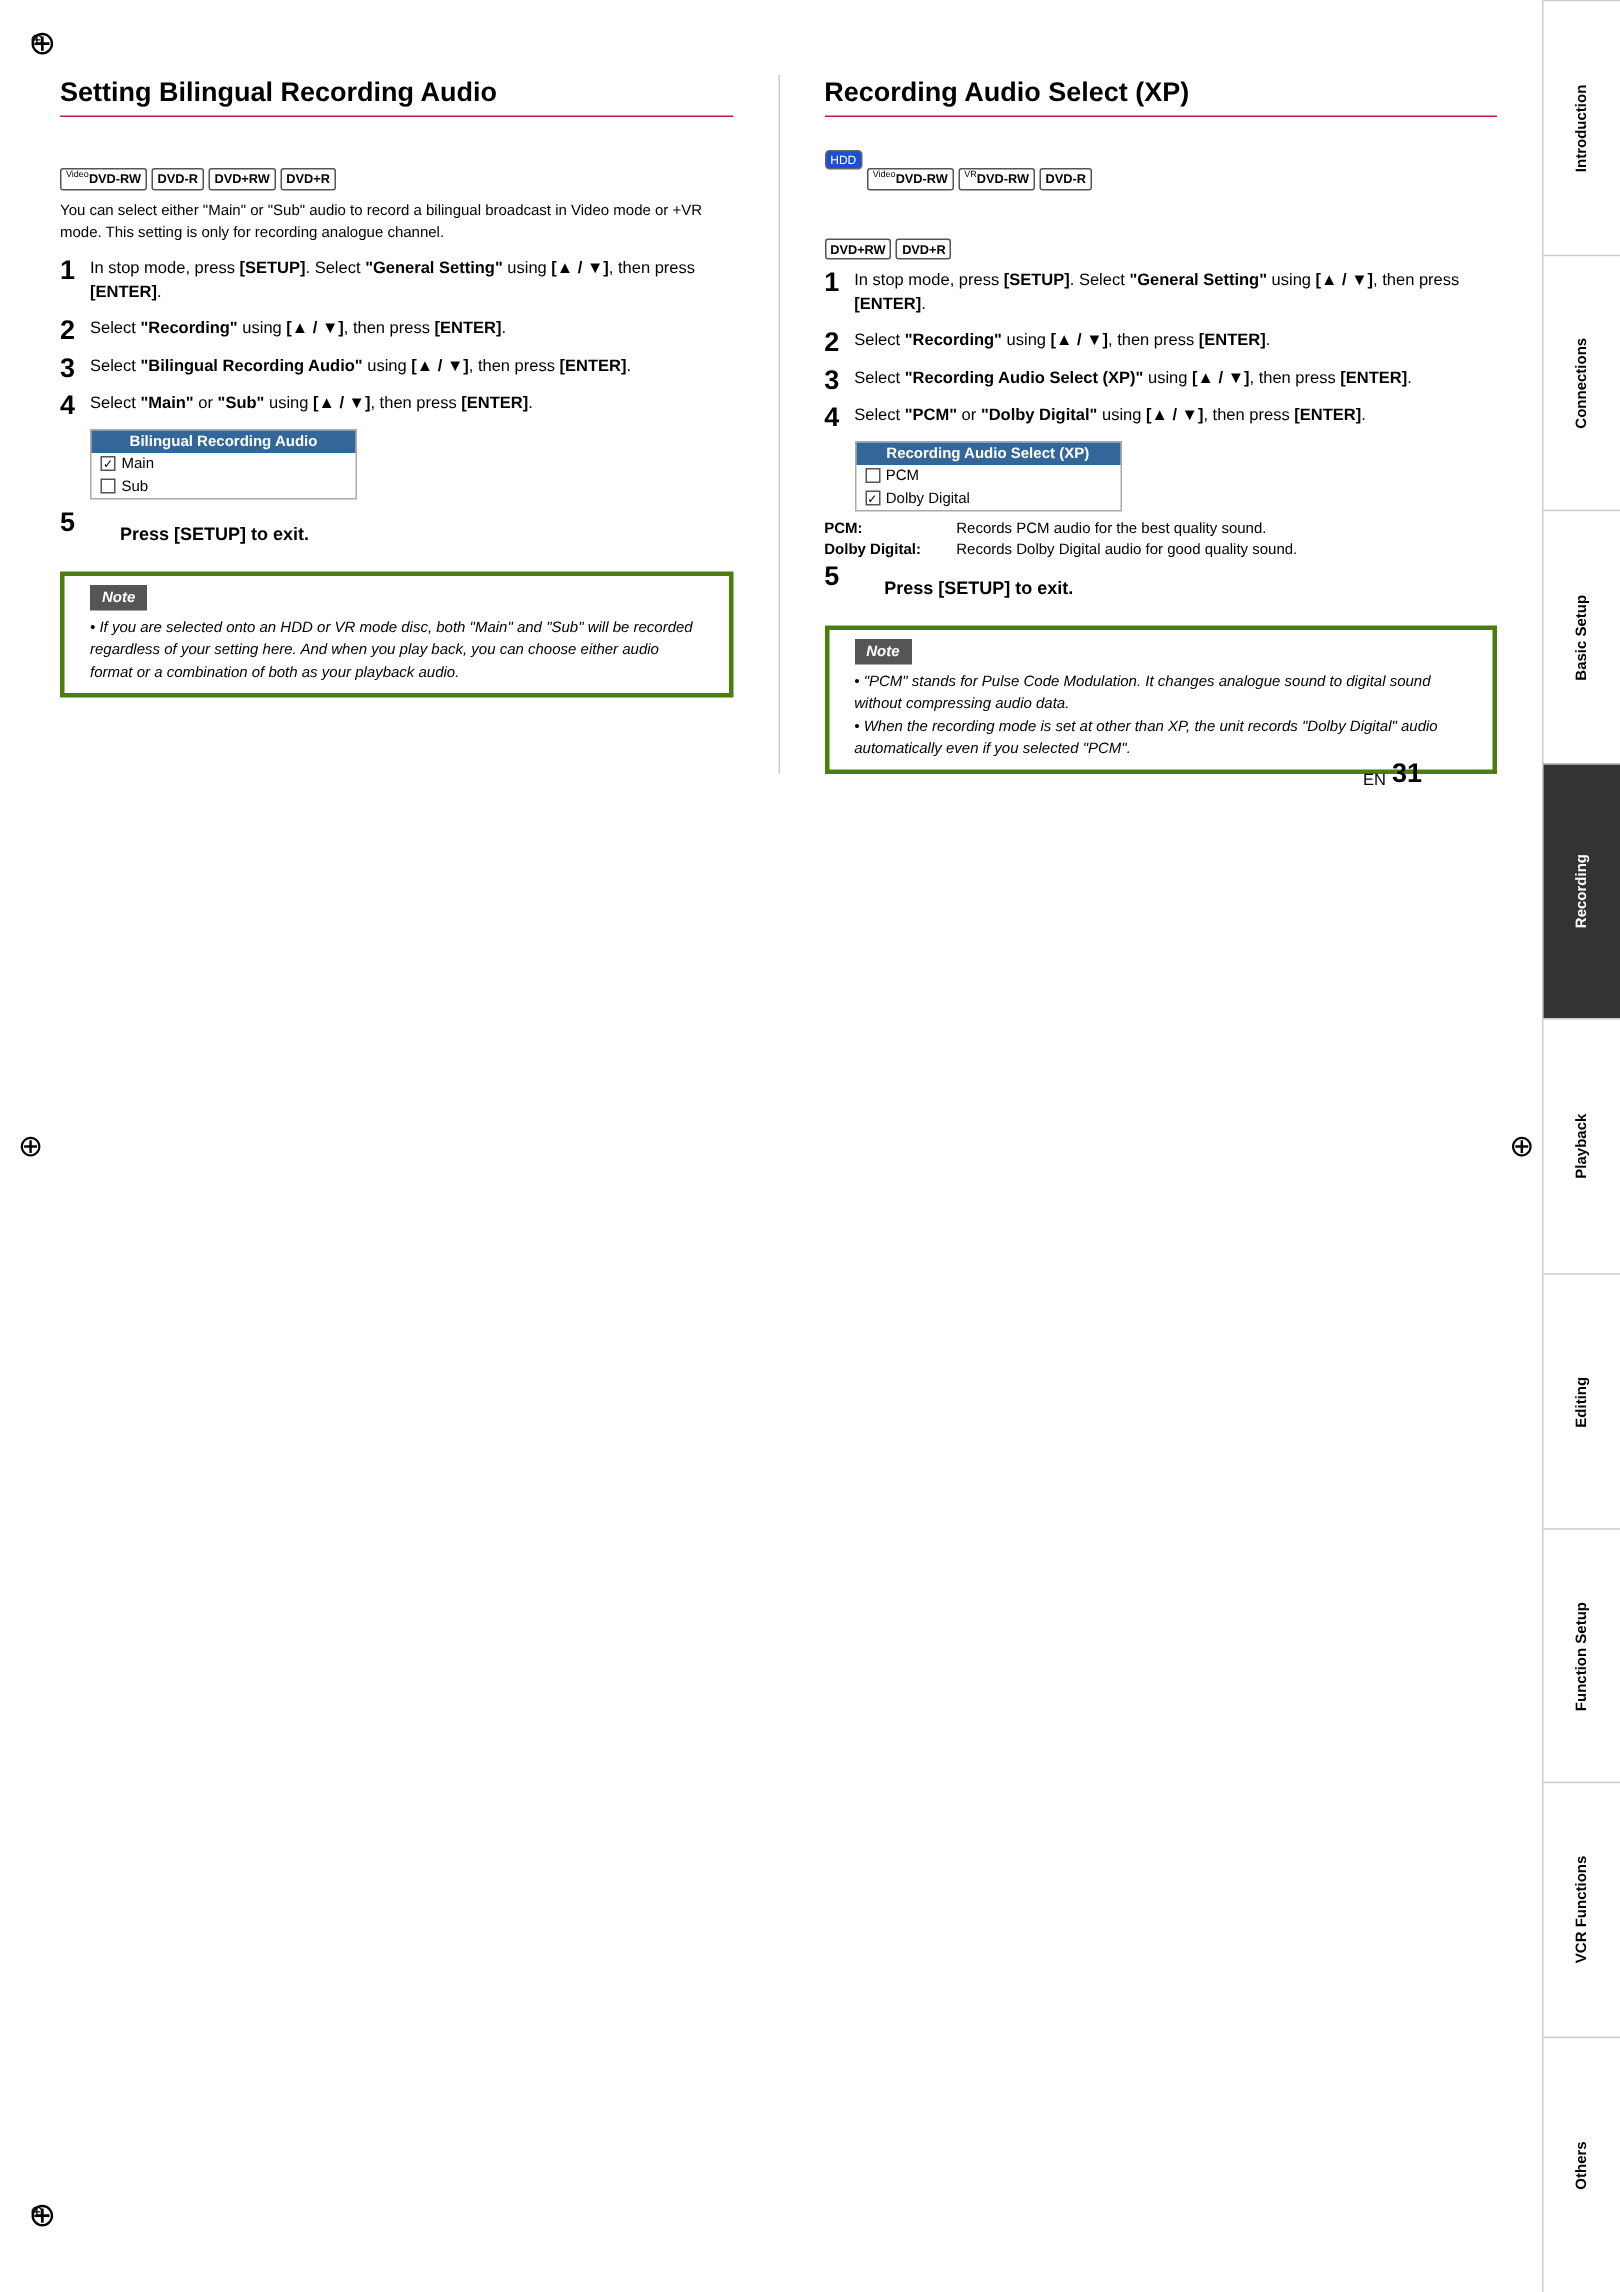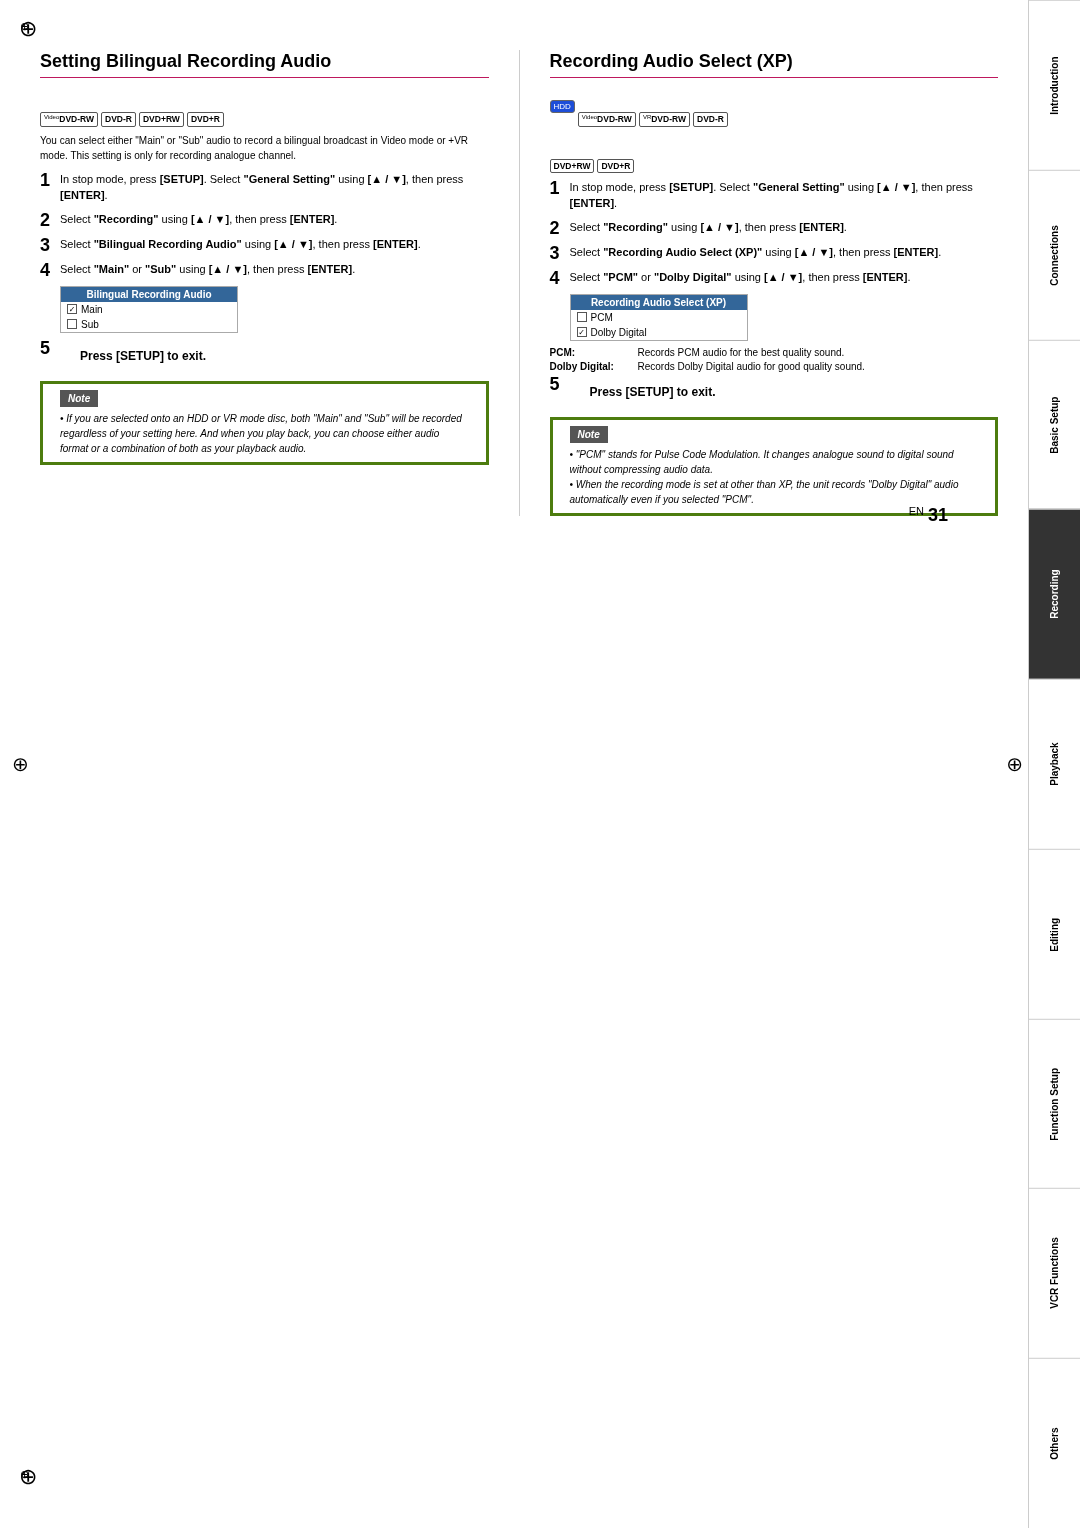--- a/index.html
+++ b/index.html
@@ -236,21 +236,21 @@
     
     .page-footer {
       position: absolute;
       bottom: 30px;
       right: 80px;
       font-size: 12px;
     }
 
     .page-num-box {
       display: flex;
-      align-items: flex-start;
+      align-items: flex-end;
       gap: 4px;
     }
 
     .en-text {
       font-size: 11px;
     }
 
     .page-num {
       font-size: 18px;
       font-weight: bold;

